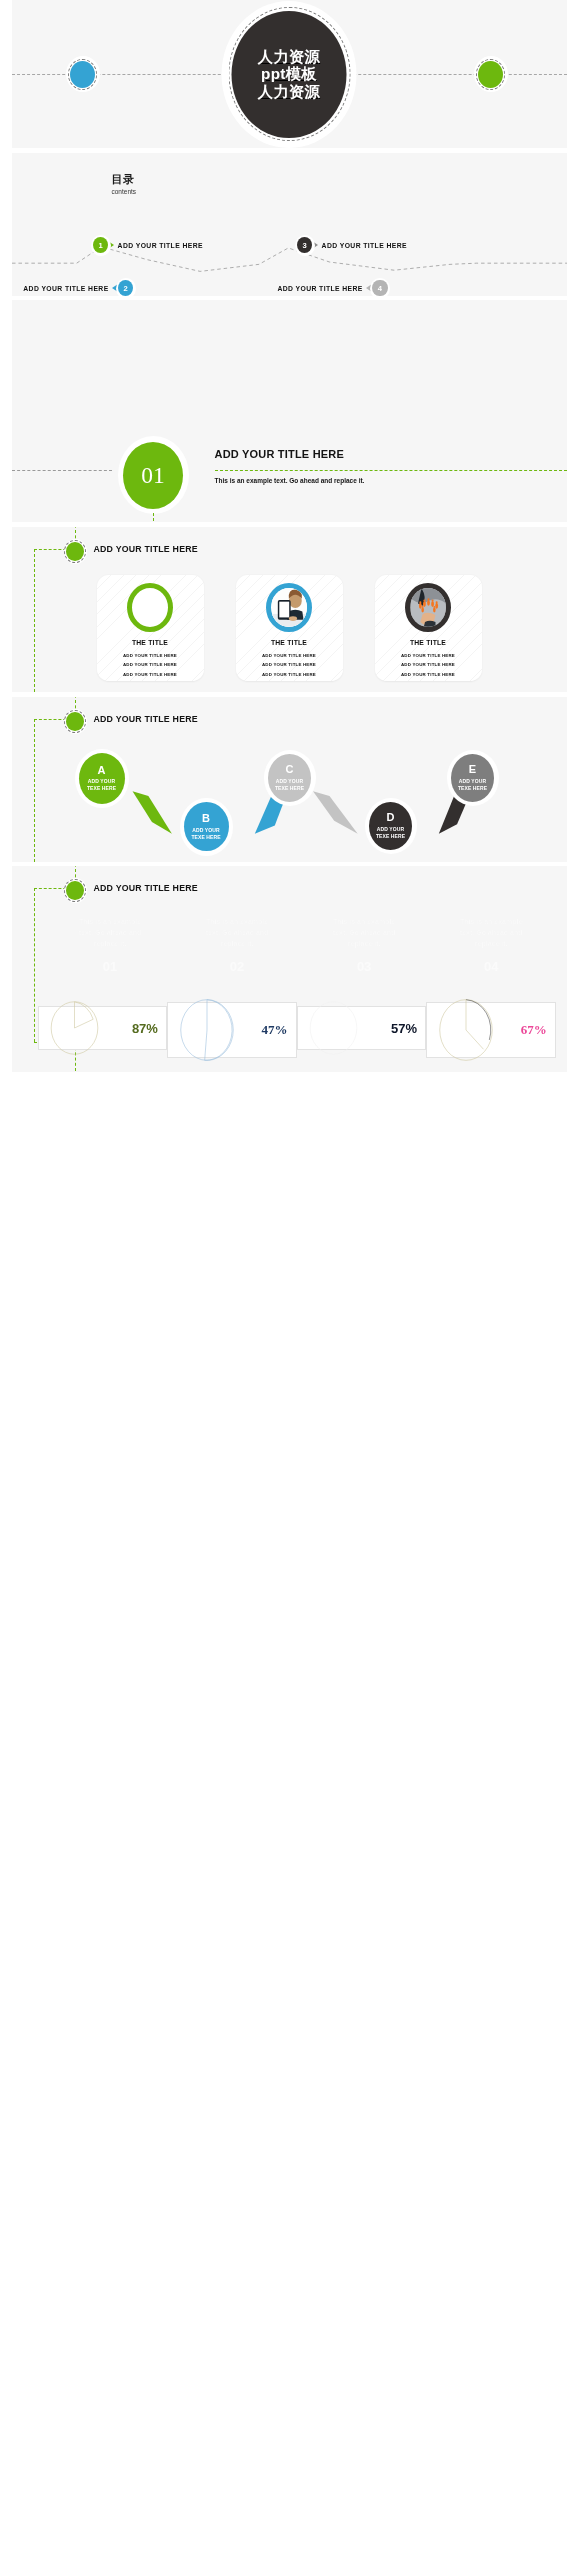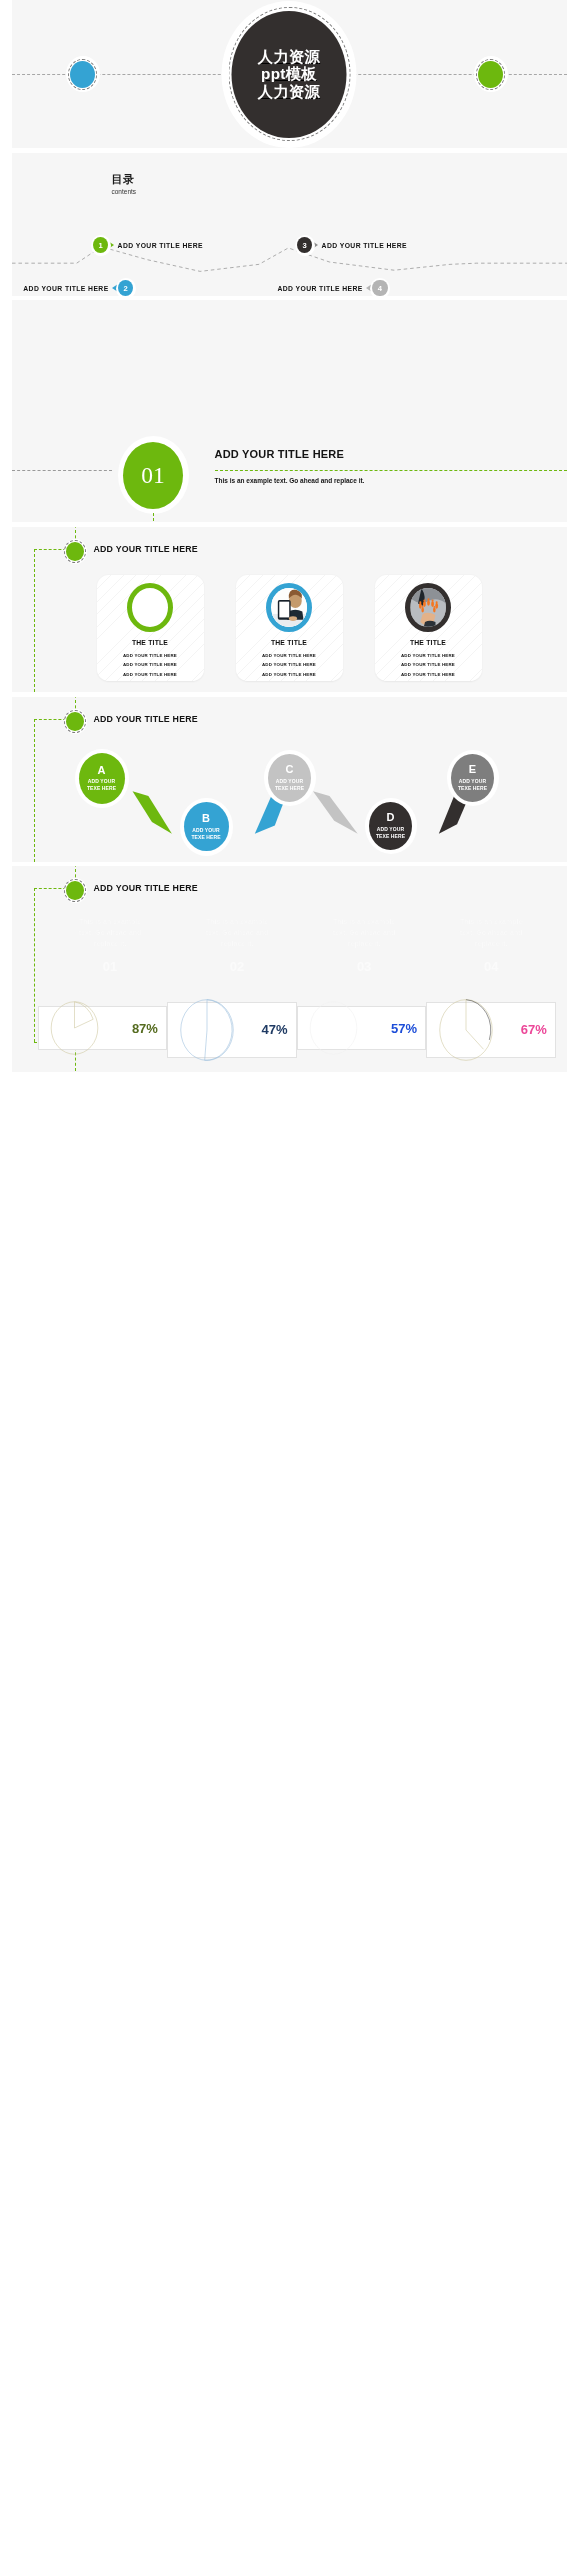--- a/index.html
+++ b/index.html
@@ -94,21 +94,21 @@
   .s6 .dot{position:absolute;left:52px;top:11.8px;width:23.5px;height:25px;border-radius:50%;background:#fff;display:flex;align-items:center;justify-content:center;}
   .s6 .dot .core{width:17.6px;height:19px;border-radius:50%;background:#6db80e;}
   .s6 .dot .dr{position:absolute;width:20px;height:21px;border-radius:50%;border:0.6px dashed #7b7b7b;}
   .s6 .htitle{position:absolute;left:82px;top:17px;font-size:8.8px;font-weight:bold;color:#131313;letter-spacing:0.2px;}
   .s6 .ghosts{position:absolute;left:35px;right:11.8px;top:51px;display:flex;}
   .s6 .ghost{flex:1;text-align:center;}
   .s6 .ghost .gt{font-size:7px;font-weight:bold;color:#fafafa;line-height:1.55;width:69px;margin:0 auto;text-shadow:0 0 0.6px rgba(0,0,0,.04);}
   .s6 .ghost .gn{font-size:13px;font-weight:bold;color:#fbfbfb;margin-top:9.4px;}
   .s6 .chartrow{position:absolute;left:26px;right:10.6px;top:140px;height:44px;display:flex;}
   .s6 .cell{flex:1;position:relative;background:#ffffff;border:0.6px solid #e2e2e2;box-sizing:border-box;display:flex;align-items:center;justify-content:flex-end;}
-  .s6 .cell.tall{align-self:flex-start;height:56px;margin-top:-4.7px;}
+  .s6 .cell.tall{align-self:flex-start;height:56px;margin-top:-4.7px;font-family:Liberation Serif, serif;}
   .s6 .pie{position:absolute;left:10.6px;top:50%;transform:translateY(-50%);}
   .s6 .pct{font-size:13px;font-weight:bold;position:relative;z-index:2;padding-right:8.2px;}
 </style>
 </head>
 <body>
 
 <div class="page">
 
   <div class="slide s1">
     <div class="dashline"></div>
@@ -362,21 +362,21 @@
           <ellipse cx="48" cy="55" rx="45" ry="52" fill="none" stroke="#9dc0dd" stroke-width="1"></ellipse>
           <path d="M48 55 L48 3 A45 52 0 0 1 44 107 Z" fill="none" stroke="#9dc0dd" stroke-width="1"></path>
         </svg>
         <div class="pct" style="color:#1f3a63">47%</div>
       </div>
 
       <div class="cell">
         <svg class="pie" width="51" height="56" viewBox="0 0 86 96">
           <ellipse cx="43" cy="48" rx="40" ry="45" fill="none" stroke="#f2f2f2" stroke-width="1"></ellipse>
         </svg>
-        <div class="pct" style="color:#1d4ed8">57%</div>
+        <div class="pct" style="color:#0f172a">57%</div>
       </div>
 
       <div class="cell tall">
         <svg class="pie" width="56" height="65" viewBox="0 0 96 110">
           <ellipse cx="48" cy="55" rx="45" ry="52" fill="none" stroke="#cfc8a0" stroke-width="1"></ellipse>
           <path d="M48 3 A45 52 0 0 1 88 72" fill="none" stroke="#4a4a4a" stroke-width="1"></path>
           <path d="M48 55 L48 3 M48 55 L78 88" stroke="#cfc8a0" stroke-width="1" fill="none"></path>
         </svg>
         <div class="pct" style="color:#ec4899">67%</div>
       </div>

